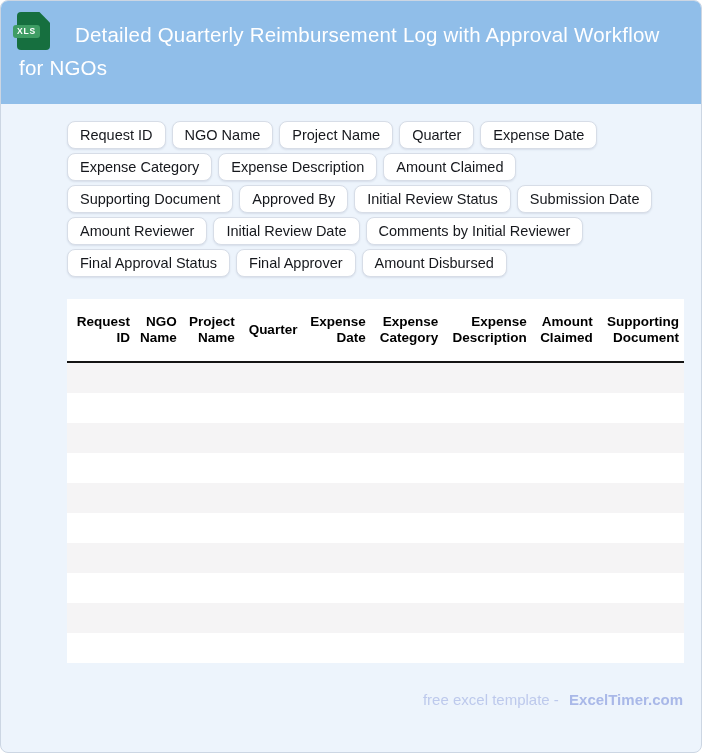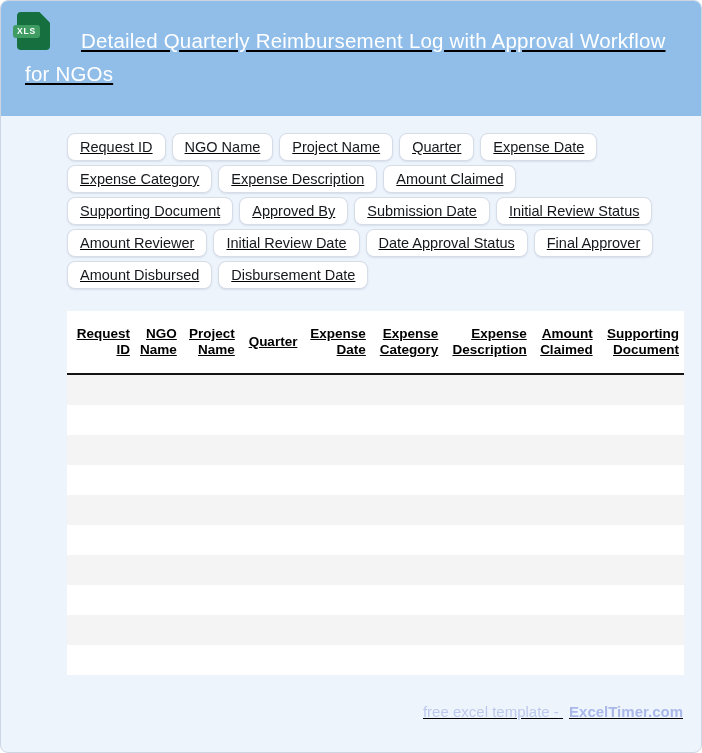--- a/index.html
+++ b/index.html
@@ -1,31 +1,31 @@
 <!DOCTYPE html>
 <html><head>
 <meta charset="utf-8">
 <style>
   html,body { margin:0; padding:0; background:#ffffff; }
   body { font-family:"Liberation Sans", sans-serif; }
 
   .card {
     width:702px; height:753px; box-sizing:border-box;
     border:1px solid #ccd6e3; border-radius:8px; overflow:hidden;
-    background:#edf4fc; position:relative;text-decoration:underline;
+    background:#edf4fc; position:relative;
   }
 
   
   .hdr {
     background:#90bee9; position:relative;
     box-sizing:border-box; min-height:87px;
     padding:9px 20px 12px 10px;
   }
   .hdr h1 {
-    margin:14px; color:#ffffff; font-size:20.5px; line-height:33px;
+    margin:8px; color:#ffffff; font-size:20.5px; line-height:33px;
     font-weight:500; text-indent:56px; letter-spacing:0.2px;
   }
   .file-icon-wrap { position:absolute; left:16px; top:11px; width:33px; height:38px; }
   .file-body {
     position:absolute; inset:0; background:#166f3f; border-radius:4px;
     clip-path: polygon(0 0, 68% 0, 100% 28%, 100% 100%, 0 100%);
   }
   .file-badge {
     position:absolute; left:-4px; top:13px; height:13px; line-height:13px;
     padding:0 4px; background:#3f9d64; border-radius:3px;
@@ -77,28 +77,28 @@
         <button class="chip">Request ID</button>
         <button class="chip">NGO Name</button>
         <button class="chip">Project Name</button>
         <button class="chip">Quarter</button>
         <button class="chip">Expense Date</button>
         <button class="chip">Expense Category</button>
         <button class="chip">Expense Description</button>
         <button class="chip">Amount Claimed</button>
         <button class="chip">Supporting Document</button>
         <button class="chip">Approved By</button>
+        <button class="chip">Initial Review Status</button>
         <button class="chip">Submission Date</button>
-        <button class="chip">Initial Review Status</button>
         <button class="chip">Amount Reviewer</button>
         <button class="chip">Initial Review Date</button>
-        <button class="chip">Date Approval Status</button>
+        <button class="chip">Comments by Initial Reviewer</button>
+        <button class="chip">Final Approval Status</button>
         <button class="chip">Final Approver</button>
         <button class="chip">Amount Disbursed</button>
-        <button class="chip">Disbursement Date</button>
       </div>
 
     <div class="table-wrap">
       <table id="log-table">
         <colgroup id="cols">
             <col style="width: 72px;">
             <col style="width: 47px;">
             <col style="width: 60px;">
             <col style="width: 66px;">
             <col style="width: 71px;">

